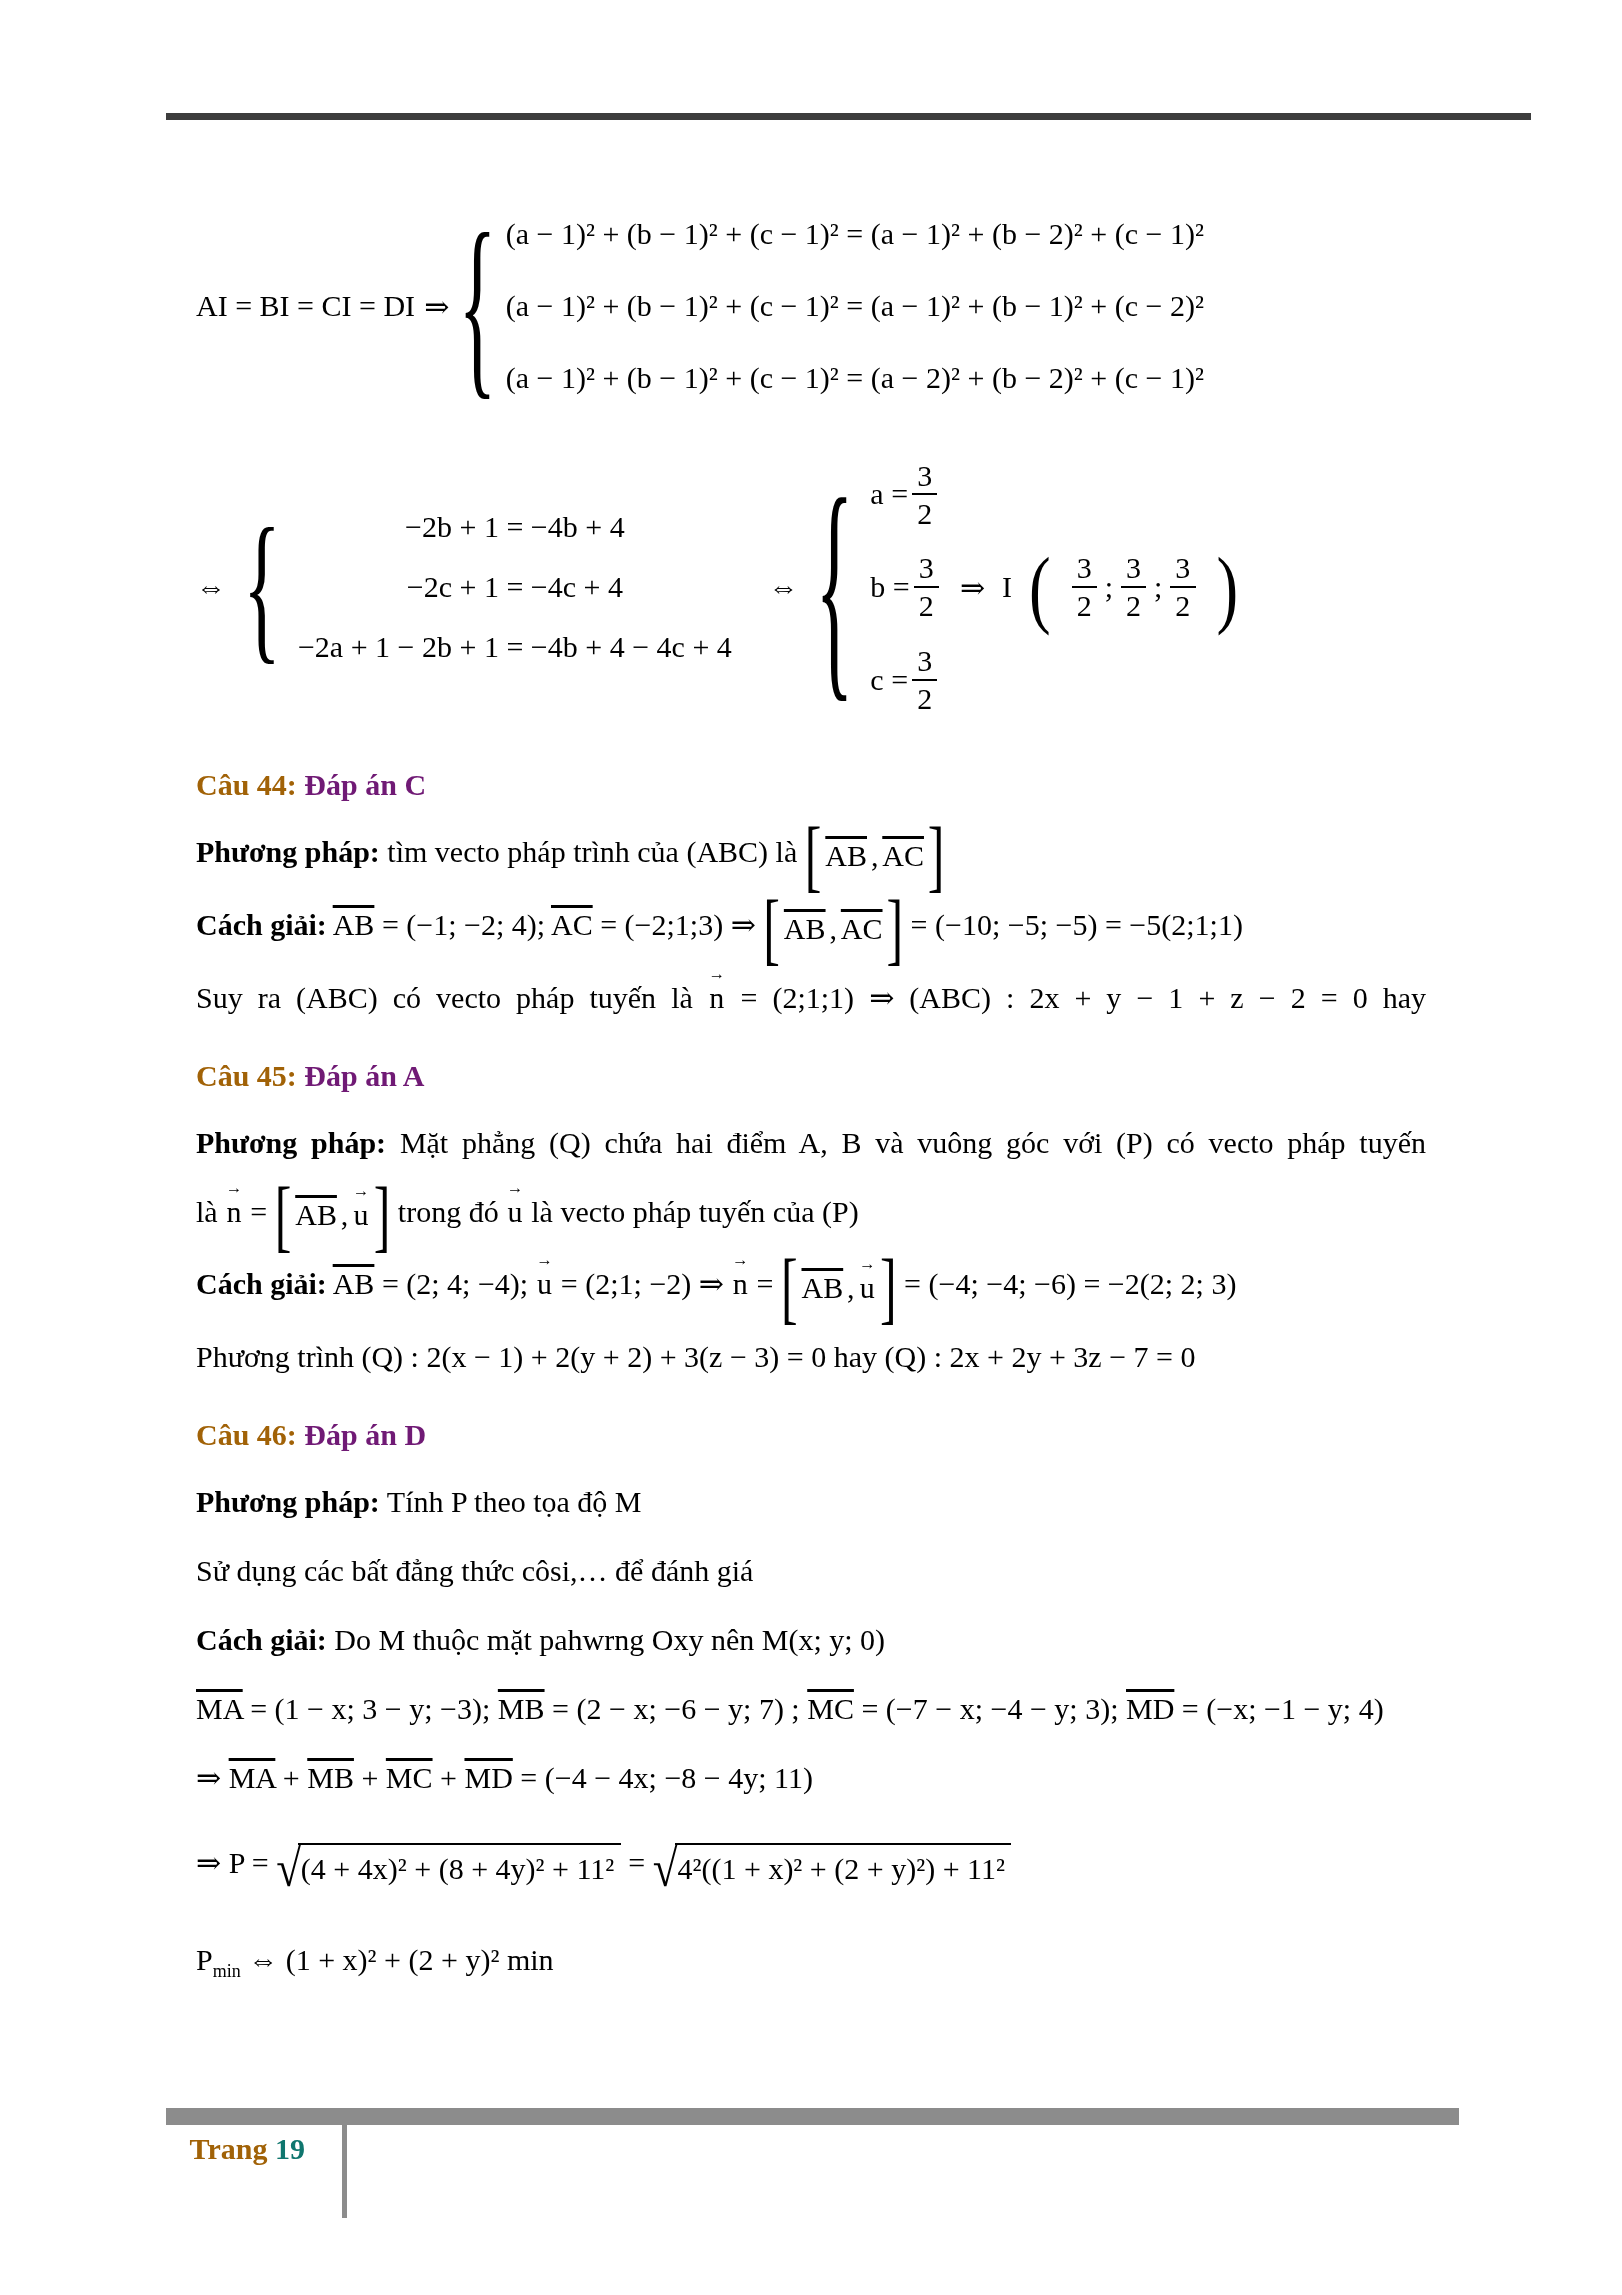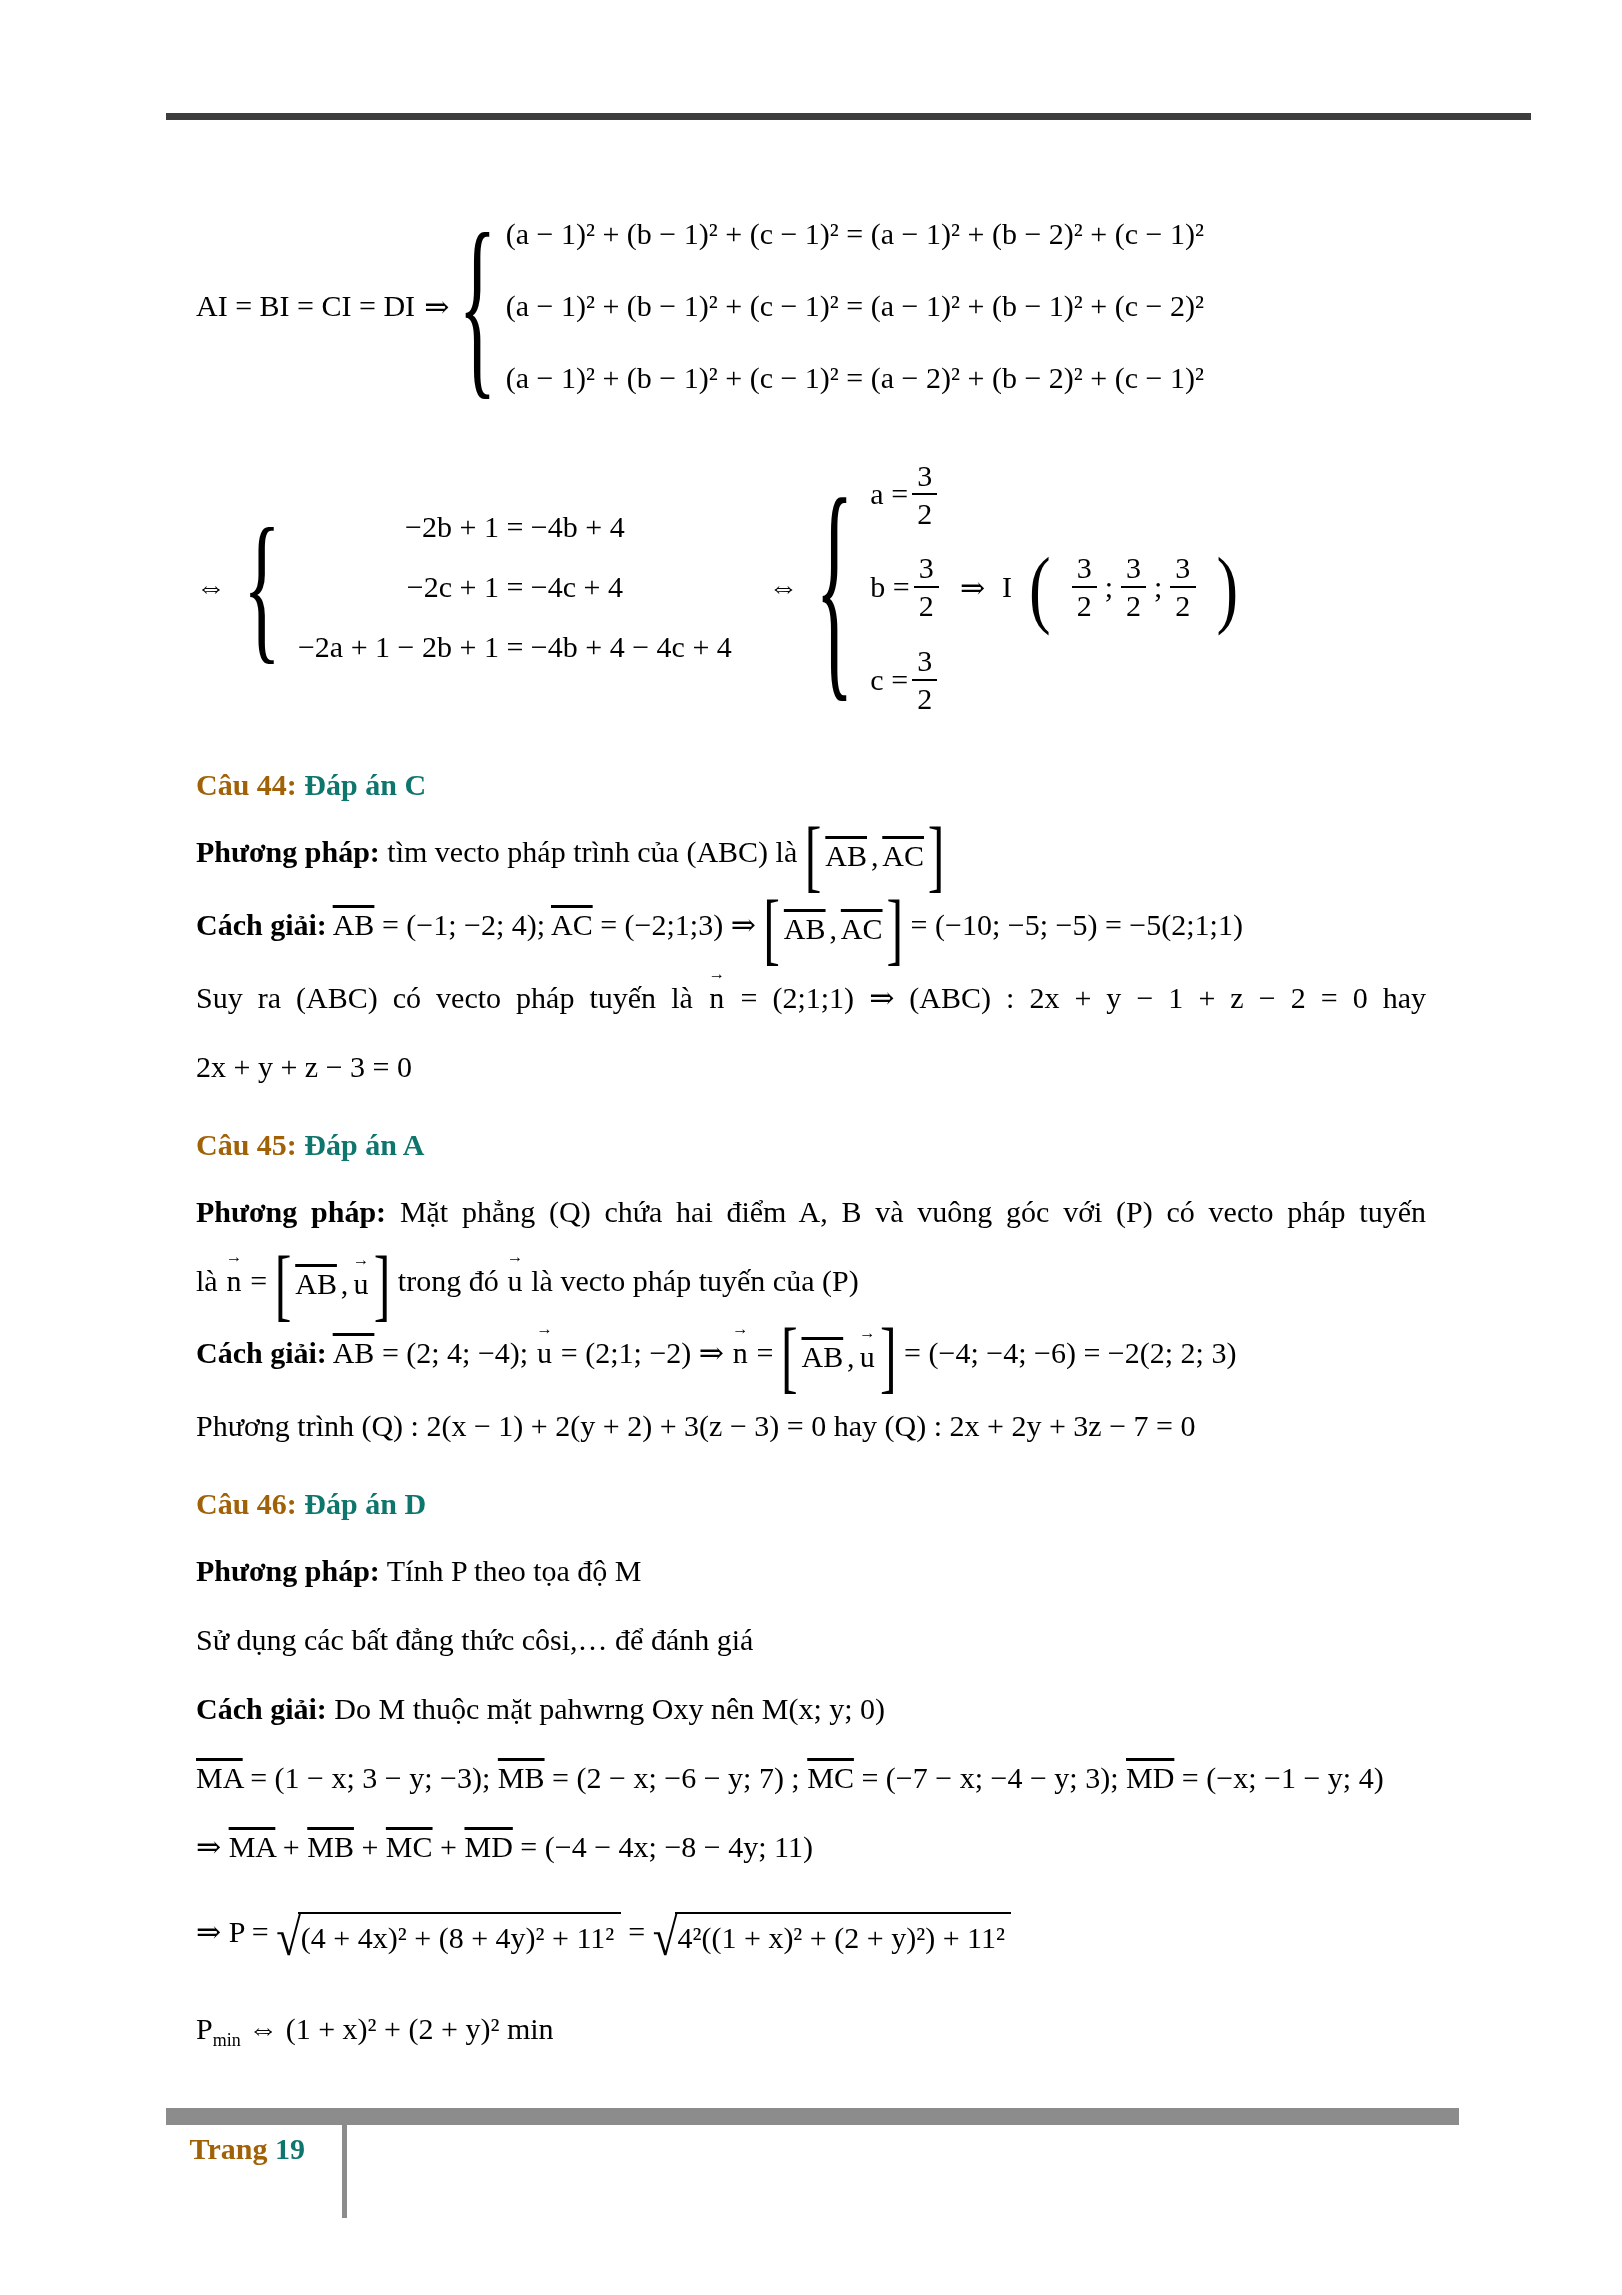--- a/index.html
+++ b/index.html
@@ -50,21 +50,21 @@
   .bigparen{display:inline-block;font-size:65px;line-height:0;transform:scaleY(1.35);transform-origin:center;}
   .bracket{display:inline-block;font-size:50px;line-height:0;transform:scaleY(1.6);transform-origin:center;vertical-align:middle;}
   .grp{display:inline-flex;align-items:center;gap:3.9px;vertical-align:middle;}
   .sqrt{display:inline-flex;align-items:flex-start;vertical-align:middle;}
   .sqrt .radsym{font-size:1.5em;line-height:1;transform:scaleY(1.15);transform-origin:top;margin-right:-2.6px;}
   .sqrt .radicand{border-top:2.6px solid #000;padding:3.9px 6.5px 0 2.6px;white-space:nowrap;}
   sub{font-size:0.6em;}
   
   .q-head{font-weight:bold;margin:42px 0 30px 0;font-size:30px;}
   .red{color:#a16207;}
-  .blue{color:#0f766e;margin-top:15px;}
+  .blue{color:#701a75;margin-top:15px;}
   .line{margin:30px 0;line-height:1.3;}
   .just{text-align:justify;text-align-last:justify;}
   b{font-weight:bold;}
   .blk{margin:34px 0;}
   .nowrap{white-space:nowrap;}
   
   .footer{position:absolute;left:166px;top:2108px;width:1293px;}
   .footer-bar{width:100%;height:17px;background:#8c8c8c;}
   .footer-row{display:flex;align-items:flex-start;}
   .footer-text{width:152px;padding:6.5px 0 0 23.6px;font-weight:bold;font-size:30px;white-space:nowrap;}
@@ -180,23 +180,20 @@
       <span>= (−10; −5; −5) = −5(2;1;1)</span>
     </p>
 
     <p class="line just">
       <span>Suy ra (ABC) có vecto pháp tuyến là</span>
       <span class="vec">n</span>
       <span>= (2;1;1) ⇒ (ABC) : 2x + y − 1 + z − 2 = 0</span>
       <span>hay</span>
     </p>
 
-    <p class="line">
-      <span>2x + y + z − 3 = 0</span>
-    </p>
 
     <div class="q-head">
       <span class="red">Câu 45:</span>
       <span class="blue">Đáp án A</span>
     </div>
 
     <p class="line just">
       <b>Phương pháp:</b>
       <span>Mặt phẳng (Q) chứa hai điểm A, B và vuông góc với (P) có vecto pháp tuyến</span>
     </p>

